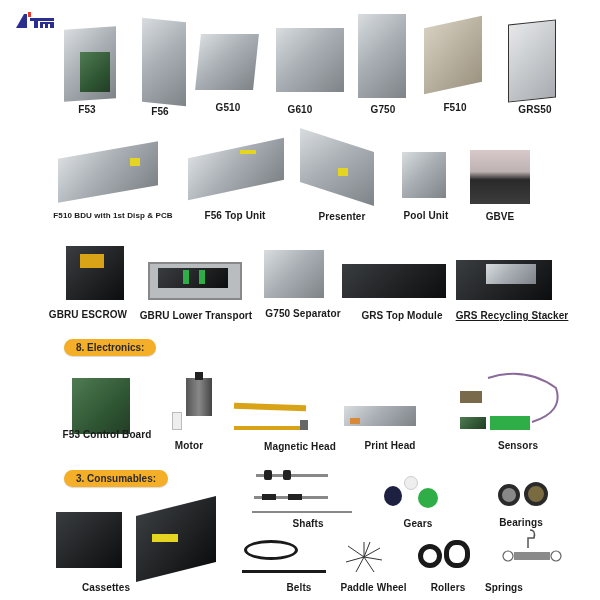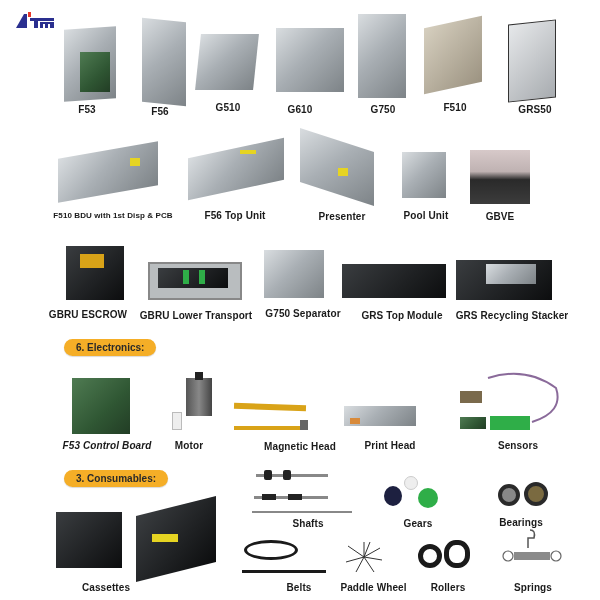--- a/index.html
+++ b/index.html
@@ -103,28 +103,28 @@
   <div class="box metal" style="left:264px;top:250px;width:60px;height:48px;"></div>
   <div class="lbl" style="left:303px;top:308px;">G750 Separator</div>
 </div>
 <div>
   <div class="box dark" style="left:342px;top:264px;width:104px;height:34px;"></div>
   <div class="lbl" style="left:402px;top:310px;">GRS Top Module</div>
 </div>
 <div>
   <div class="box dark" style="left:456px;top:260px;width:96px;height:40px;"></div>
   <div class="box metal" style="left:486px;top:264px;width:50px;height:20px;"></div>
-  <div class="lbl" style="left:512px;top:310px;">GRS Recycling Stacker</div>
-</div>
-
-<div class="badge" style="left:64px;top:339px;">6. Electronics:</div>
+  <div class="lbl" style="left:512px;top:310px;text-decoration:underline;">GRS Recycling Stacker</div>
+</div>
+
+<div class="badge" style="left:64px;top:339px;">8. Electronics:</div>
 
 <div>
   <div class="box pcb" style="left:72px;top:378px;width:58px;height:56px;"></div>
-  <div class="lbl" style="left:107px;top:440px;font-style:italic;">F53 Control Board</div>
+  <div class="lbl" style="left:107px;top:429px;">F53 Control Board</div>
 </div>
 <div>
   <div class="box" style="left:186px;top:378px;width:26px;height:38px;background:linear-gradient(90deg,#555,#888,#444);"></div>
   <div class="box" style="left:195px;top:372px;width:8px;height:8px;background:#222;"></div>
   <div class="box" style="left:172px;top:412px;width:8px;height:16px;background:#eee;border:1px solid #bbb;"></div>
   <div class="lbl" style="left:189px;top:440px;">Motor</div>
 </div>
 <div>
   <div class="box amber" style="left:234px;top:404px;width:72px;height:6px;transform:rotate(2deg);"></div>
   <div class="box amber" style="left:234px;top:426px;width:70px;height:4px;"></div>
@@ -200,14 +200,14 @@
   <div class="box" style="left:444px;top:540px;width:16px;height:18px;border:5px solid #1a1a1a;border-radius:45%;"></div>
   <div class="lbl" style="left:448px;top:582px;">Rollers</div>
 </div>
 <div>
   <svg class="box" style="left:500px;top:528px;" width="66" height="40" viewBox="0 0 66 40">
     <path d="M30,2 q6,0 4,8 l-6,0 l0,10" fill="none" stroke="#555" stroke-width="1.5"></path>
     <circle cx="8" cy="28" r="5" fill="none" stroke="#666" stroke-width="1.2"></circle>
     <rect x="14" y="24" width="36" height="8" fill="#8a8a8a"></rect>
     <circle cx="56" cy="28" r="5" fill="none" stroke="#666" stroke-width="1.2"></circle>
   </svg>
-  <div class="lbl" style="left:533px;top:582px;">Springs</div>
+  <div class="lbl" style="left:504px;top:582px;">Springs</div>
 </div>
 
 </body></html>

